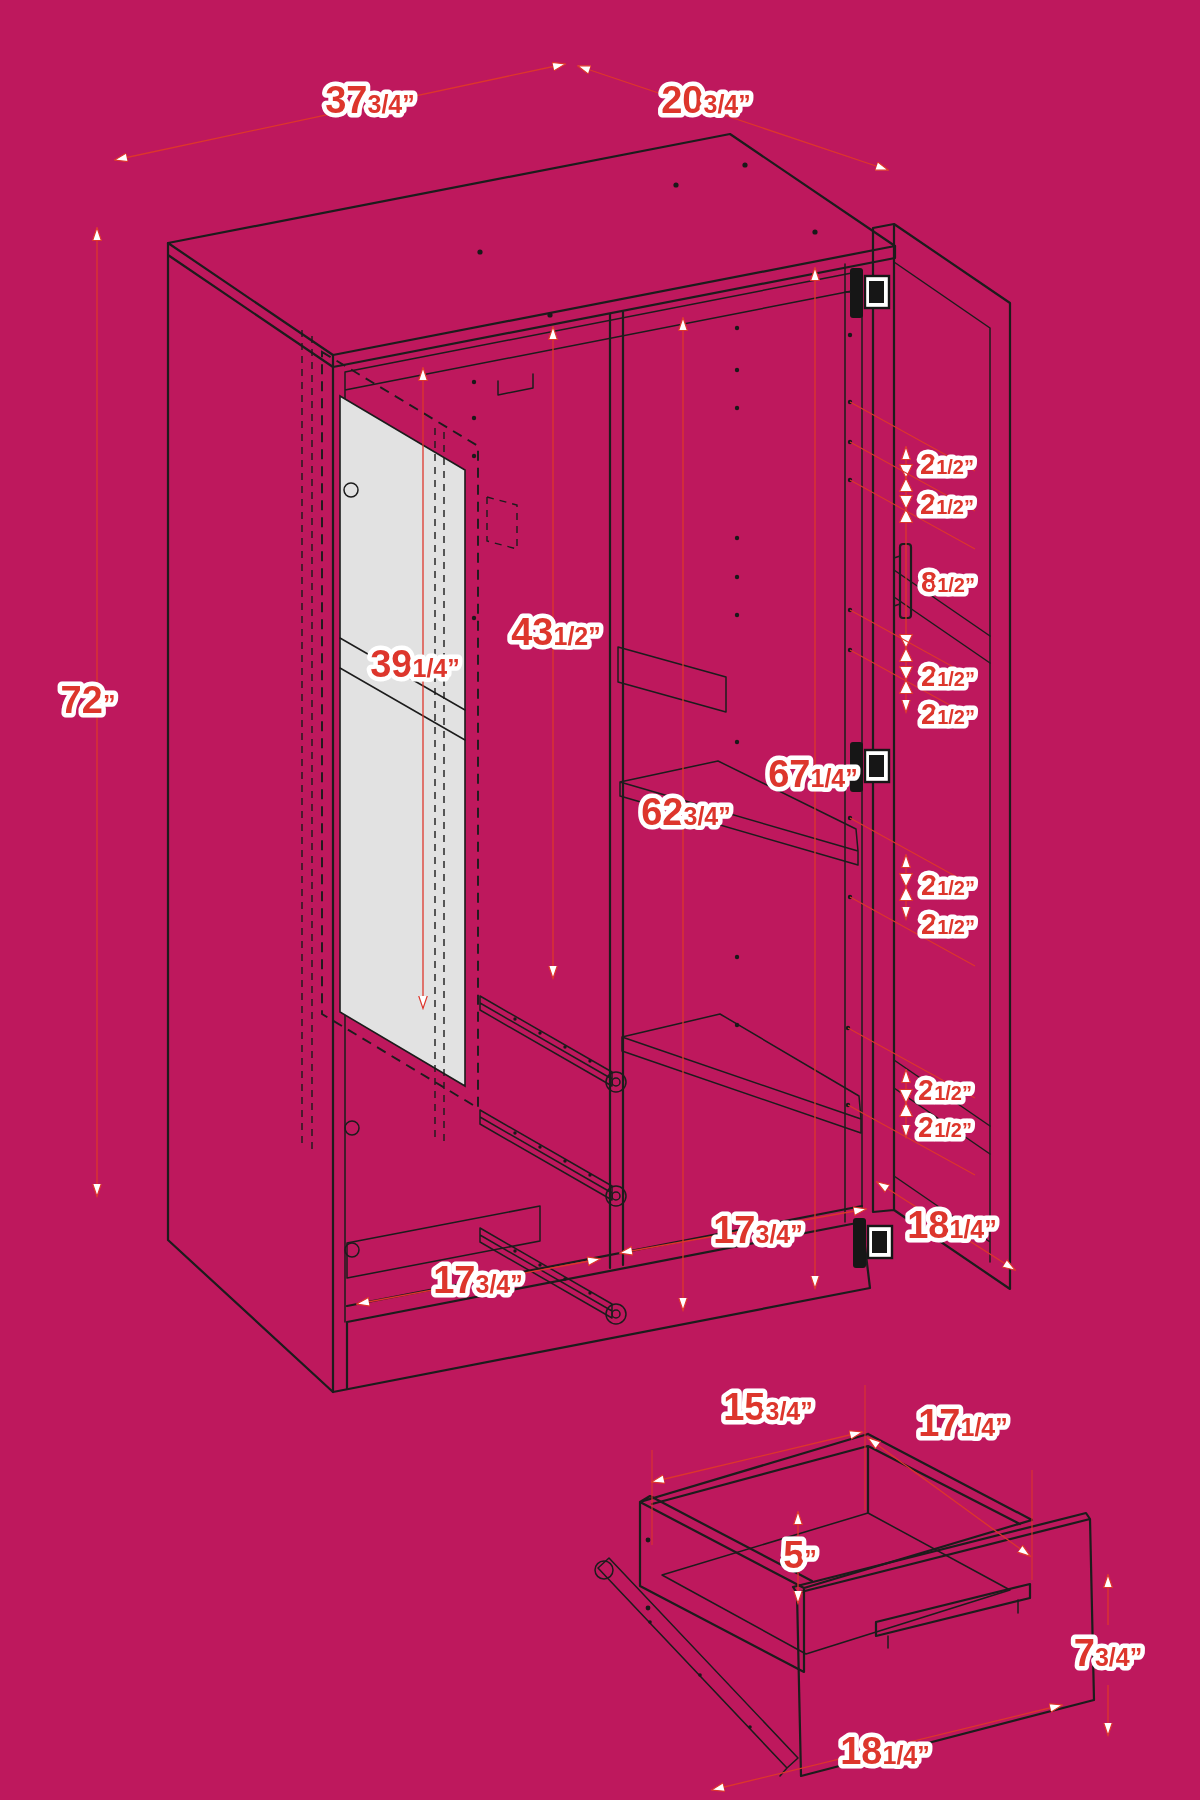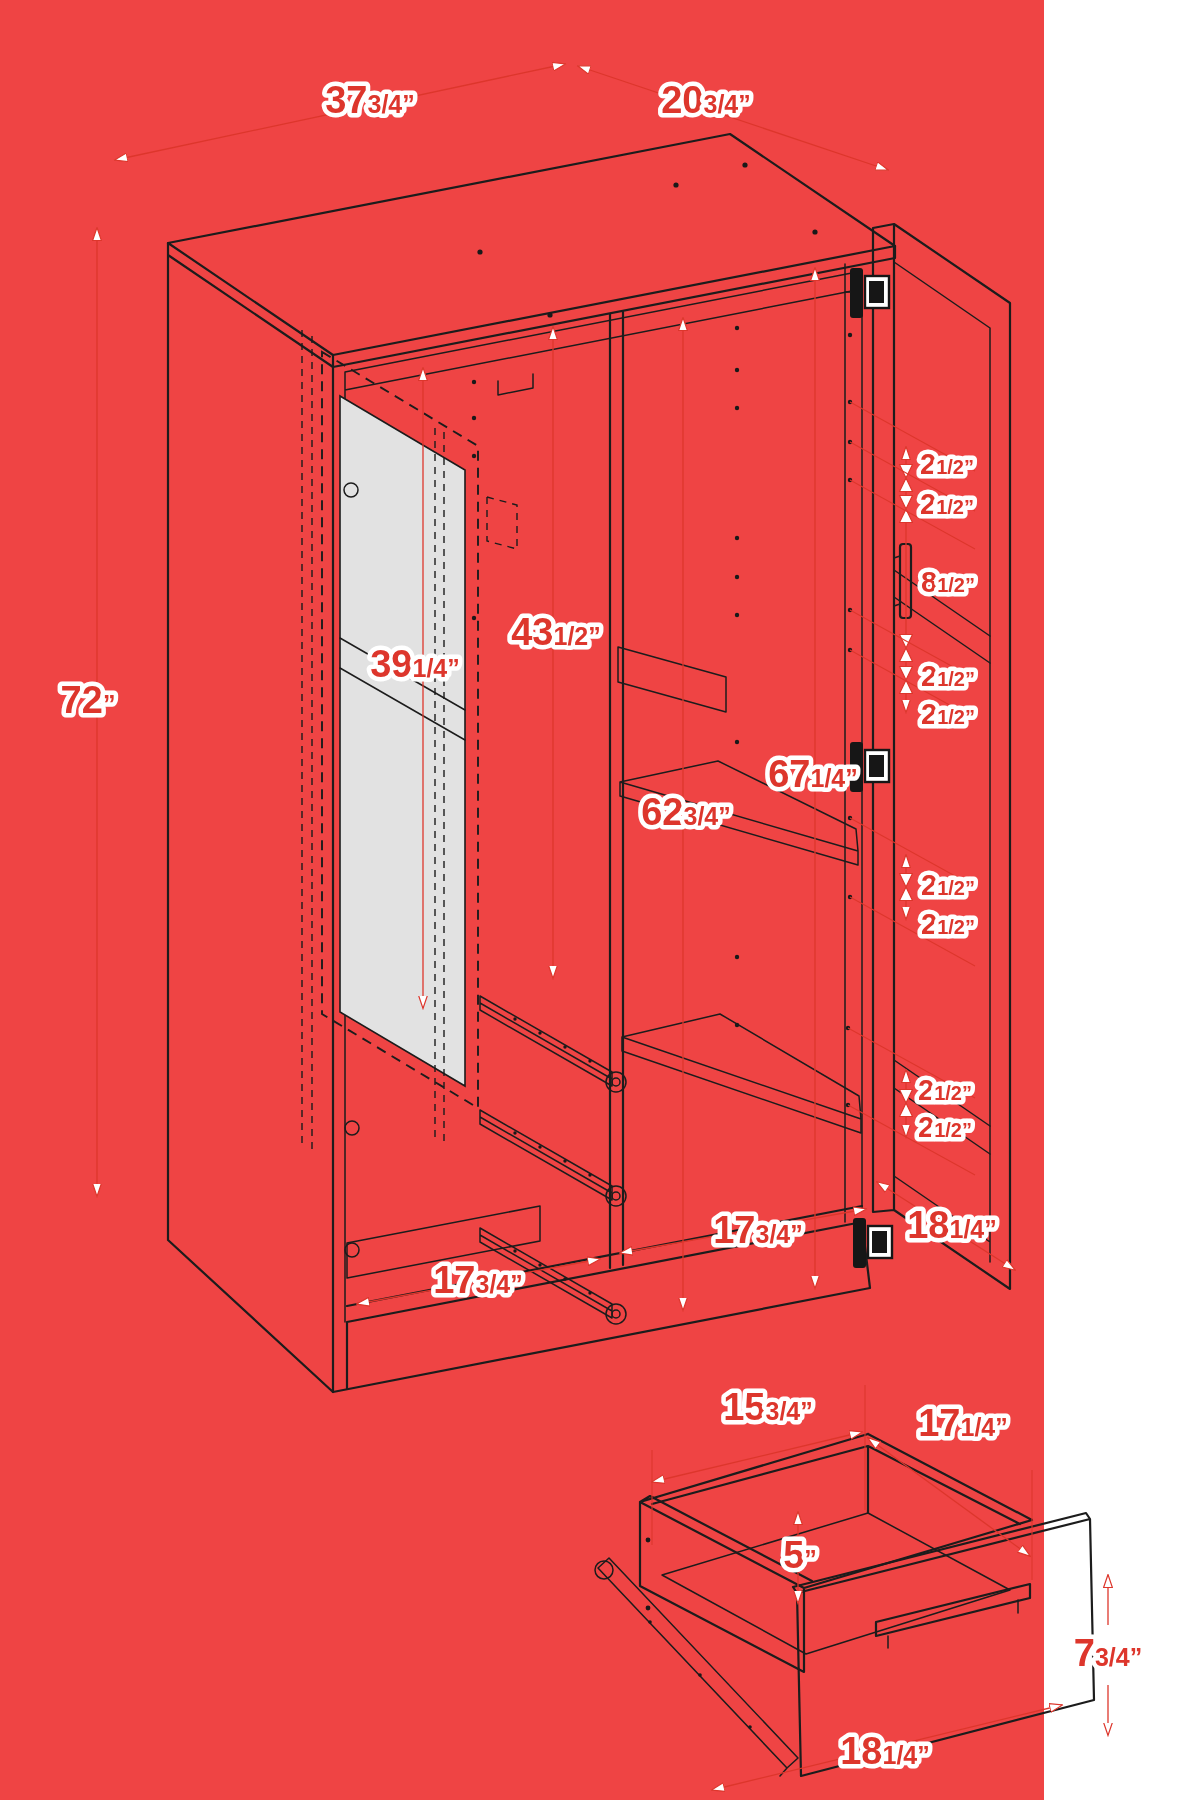--- a/index.html
+++ b/index.html
@@ -1,16 +1,16 @@
 <!DOCTYPE html>
 <html><head>
 <meta charset="utf-8">
 <style>
   html,body{margin:0;padding:0;background:#fff;}
-  .stage{width:1044px;height:1800px;position:relative;background:#ef4444;}
+  .stage{width:1200px;height:1800px;position:relative;background:#be185d;}
   svg{display:block;}
   .blk{stroke:#1c1c1c;fill:none;stroke-width:2.2;stroke-linejoin:round;stroke-linecap:round;}
   .blk2{stroke:#1c1c1c;fill:none;stroke-width:1.5;stroke-linejoin:round;stroke-linecap:round;}
   .dash{stroke:#1c1c1c;fill:none;stroke-width:1.9;stroke-dasharray:10 7;}
   .dash2{stroke:#1c1c1c;fill:none;stroke-width:1.4;stroke-dasharray:7 6;}
   .fillblk{fill:#161616;stroke:none;}
   .dot{fill:#191919;stroke:none;}
   .mirror{fill:#e2e2e2;stroke:#1c1c1c;stroke-width:1.6;}
   .red{stroke:#dd362c;fill:none;stroke-width:1.3;}
   .redthin{stroke:#dd362c;fill:none;stroke-width:1.05;}

